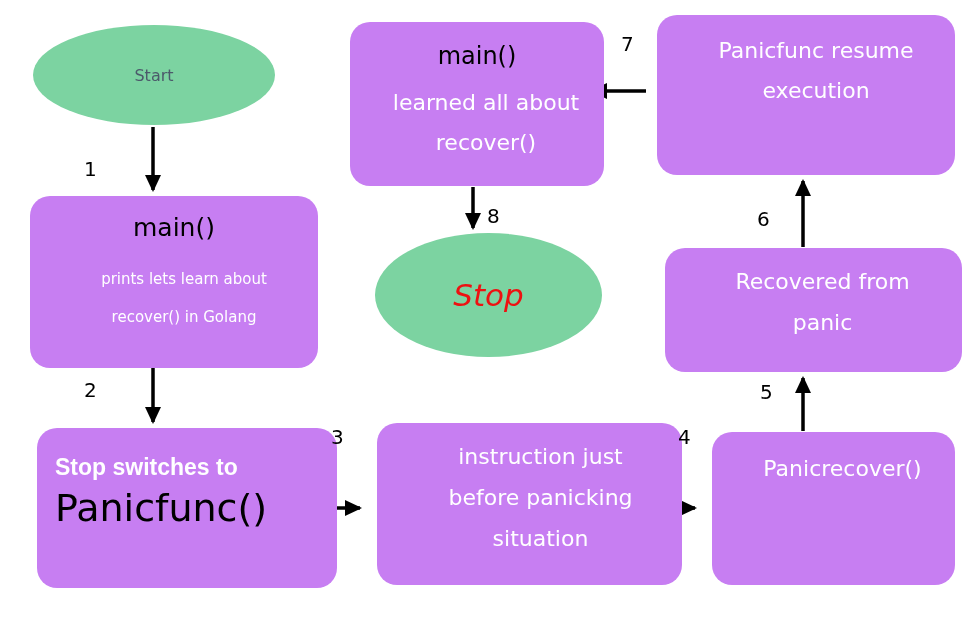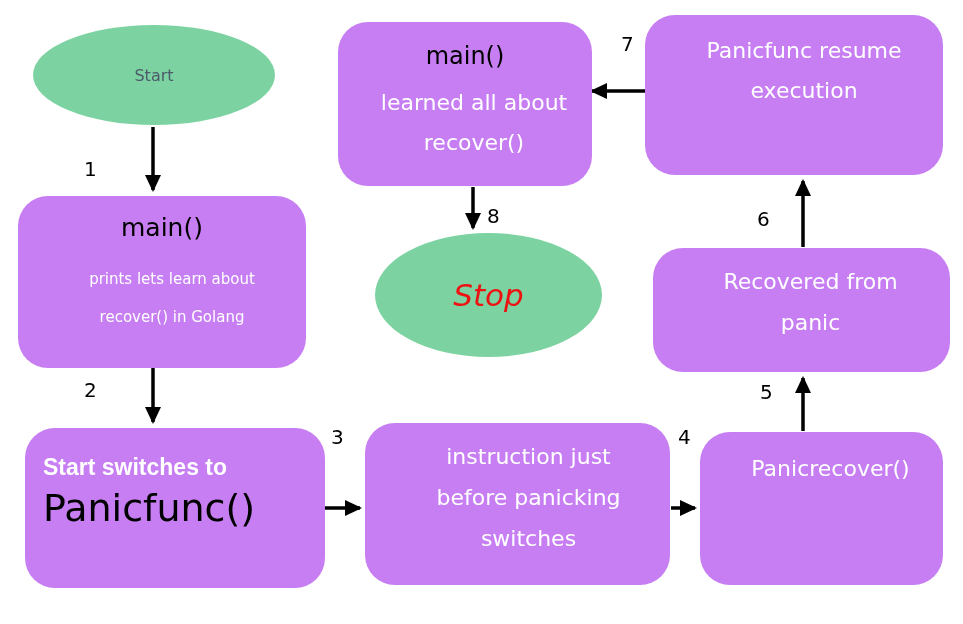--- a/index.html
+++ b/index.html
@@ -16,23 +16,24 @@
     left: 0; top: 0;
     width: 963px; height: 624px;
     pointer-events: none;
   }
   svg.arrows line { stroke: var(--arrow, #000); stroke-width: 3.5; }
   svg.arrows marker path { fill: var(--arrow, #000); }
 
   .node {
     position: absolute;
     background: var(--node_fill, #c77ef2);
-    border-radius: 30px;
+    border-radius: 20px;
     color: var(--node_body_text, #fff);
     box-sizing: border-box;
+    margin-left: 12px;
   }
   .node .title {
     text-align: center;
     color: var(--node_title_text, #000);
     font-size: 25px;
   }
   .node .line {
     font-size: 22px;
     color: var(--node_body_text, #fff);
     text-align: center;
@@ -138,29 +139,29 @@
 
   <div class="node" id="node-main-prints">
     <div class="title">main()</div>
     <div class="body">
       <div class="line">prints lets learn about</div>
       <div class="line">recover() in Golang</div>
     </div>
   </div>
 
   <div class="node" id="node-next-switches">
-    <div class="intro">Start switches to</div>
+    <div class="intro">Stop switches to</div>
     <div class="emphasis">Panicfunc()</div>
   </div>
 
   <div class="node" id="node-instruction">
     <div class="body">
       <div class="line">instruction just</div>
       <div class="line">before panicking</div>
-      <div class="line">switches</div>
+      <div class="line">situation</div>
     </div>
   </div>
 
   <div class="node" id="node-defer">
     <div class="body">
       <div class="line">Panicrecover()</div>
     </div>
   </div>
 
   <div class="node" id="node-recovered">

